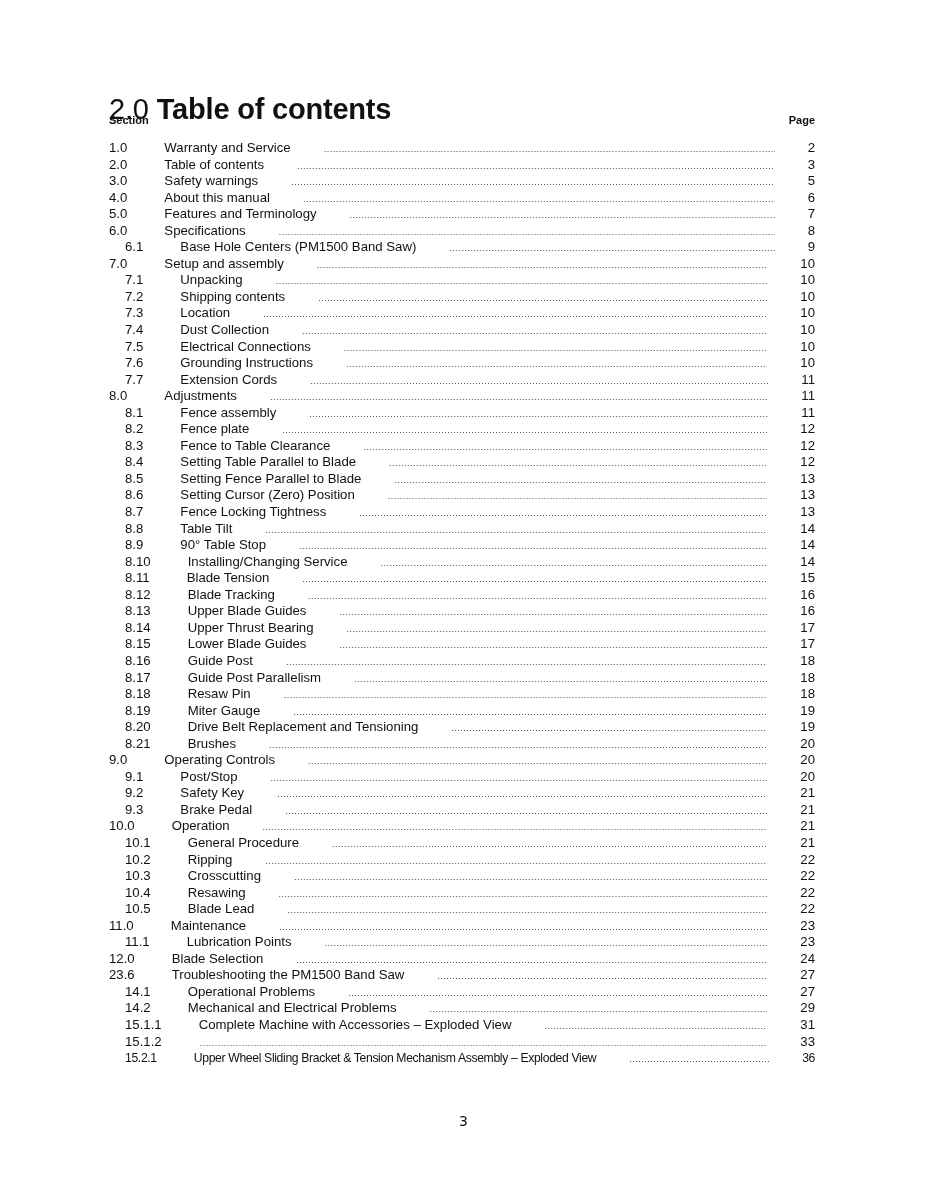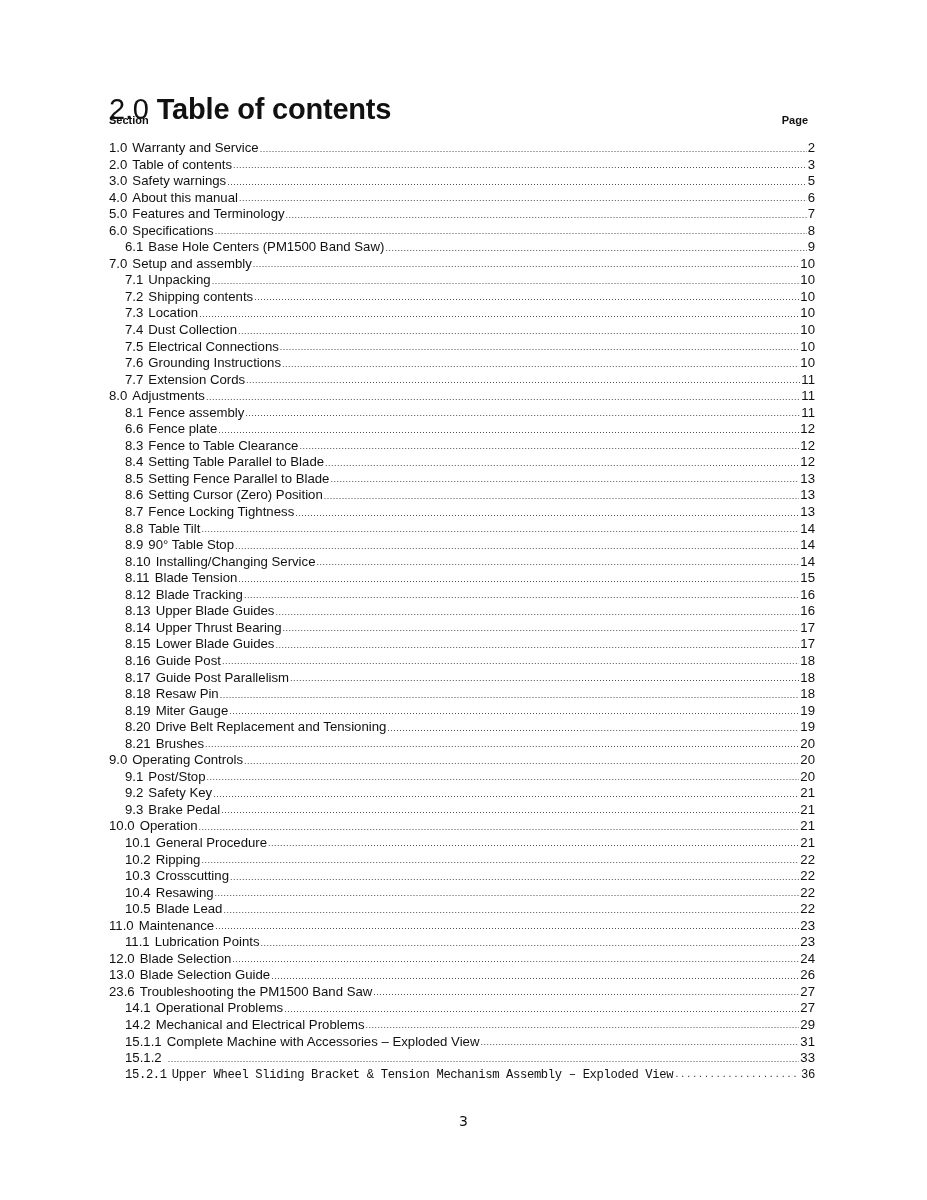--- a/index.html
+++ b/index.html
@@ -34,43 +34,44 @@
     .header-row {
       position: absolute;
       left: 109px;
       top: 114px;
       width: 706px;
       height: 18px;
       font-size: 11px;
       font-weight: bold;
     }
     .header-row .sec { position: absolute; left: 0; top: 0; }
-    .header-row .pg  { position: absolute; right: 7px; top: 0; }
+    .header-row .pg  { position: absolute; right: 0; top: 0; }
 
     .toc {
       position: absolute;
       left: 109px;
       top: 140px;
       width: 706px;
       margin: 0;
       padding: 0;
       list-style: none;
     }
     .toc-row {
       display: flex;
-      align-items: center;
+      align-items: flex-start;
       height: 16.55px;
       line-height: 16.55px;
       font-size: 13.2px;
       white-space: nowrap;
       cursor: pointer;
+      gap: 32px;
     }
     .toc-row.l1 { padding-left: 16px; }
     .toc-row.l2 { padding-left: 16px; }
-    .toc-row.small { font-size: 12.2px; letter-spacing: -0.35px; font-family: Liberation Mono, monospace; }
+    .toc-row.small { font-size: 12.2px; letter-spacing: -0.35px; }
     .toc-row .num { margin-right: 5px; }
     .toc-row .leader {
       flex: 1;
       overflow: hidden;
       margin: 0 1px;
       color: #333;
       letter-spacing: 0.5px;
     }
     .toc-row .leader::before {
       content: "................................................................................................................................................................................................................................................................................";
@@ -206,21 +207,21 @@
       <span class="leader"></span>
       <span class="page">11</span>
     </li>
     <li class="toc-row l1">
       <span class="num">8.1</span>
       <span class="title">Fence assembly</span>
       <span class="leader"></span>
       <span class="page">11</span>
     </li>
     <li class="toc-row l1">
-      <span class="num">6.6</span>
+      <span class="num">8.2</span>
       <span class="title">Fence plate</span>
       <span class="leader"></span>
       <span class="page">12</span>
     </li>
     <li class="toc-row l1">
       <span class="num">8.3</span>
       <span class="title">Fence to Table Clearance</span>
       <span class="leader"></span>
       <span class="page">12</span>
     </li>
@@ -402,26 +403,20 @@
       <span class="num">11.1</span>
       <span class="title">Lubrication Points</span>
       <span class="leader"></span>
       <span class="page">23</span>
     </li>
     <li class="toc-row">
       <span class="num">12.0</span>
       <span class="title">Blade Selection</span>
       <span class="leader"></span>
       <span class="page">24</span>
-    </li>
-    <li class="toc-row">
-      <span class="num">13.0</span>
-      <span class="title">Blade Selection Guide</span>
-      <span class="leader"></span>
-      <span class="page">26</span>
     </li>
     <li class="toc-row">
       <span class="num">23.6</span>
       <span class="title">Troubleshooting the PM1500 Band Saw</span>
       <span class="leader"></span>
       <span class="page">27</span>
     </li>
     <li class="toc-row l1">
       <span class="num">14.1</span>
       <span class="title">Operational Problems</span>

